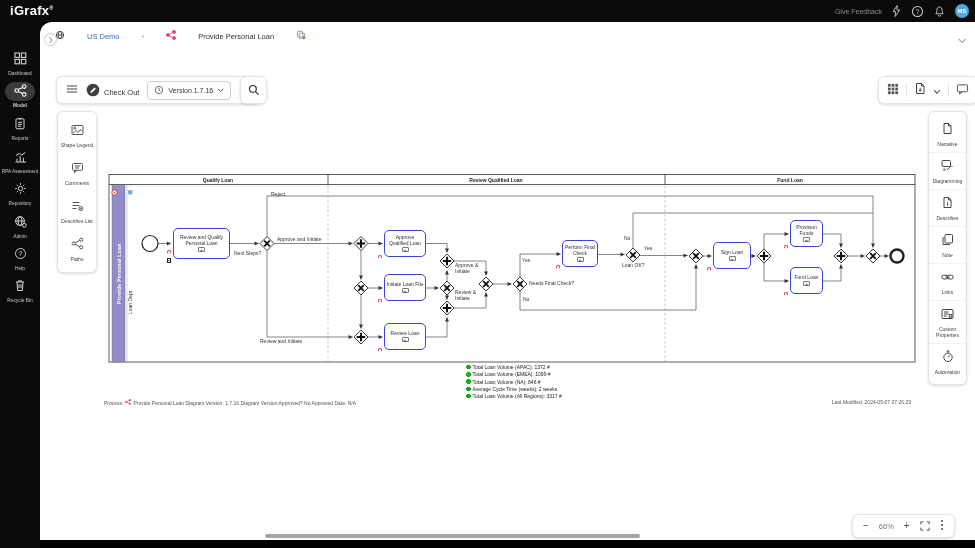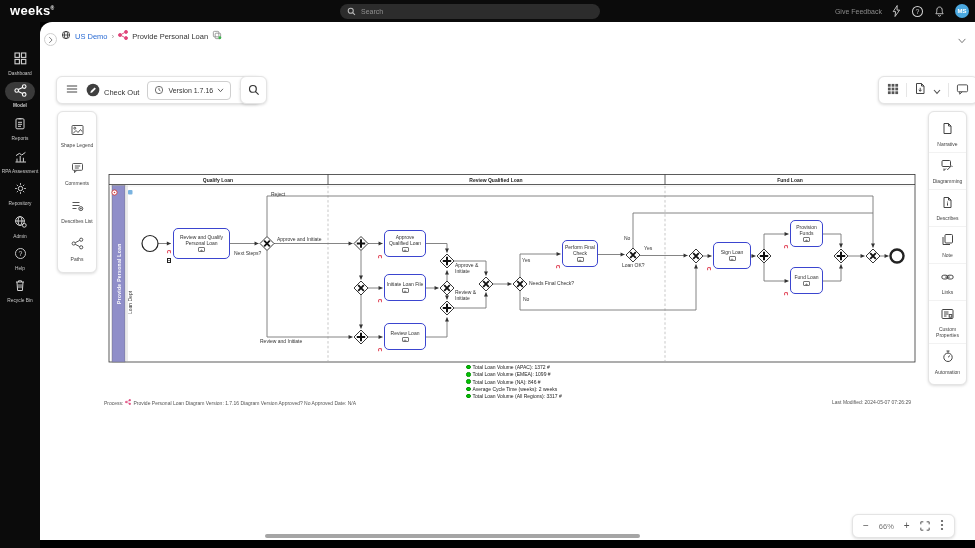--- a/index.html
+++ b/index.html
@@ -27,21 +27,21 @@
   .nav-item { position:absolute; left:0; width:40px; display:flex; flex-direction:column; align-items:center; gap:2px; cursor:pointer; }
   .nav-item .lbl { color:#c9c9c9; font-size:4.8px; text-align:center; line-height:1.15; }
   .pill { width:30px; height:19px; background:#3a3a3a; border-radius:10px; display:flex; align-items:center; justify-content:center; }
   .n1{top:29px}.n2{top:60px}.n3{top:94px}.n4{top:127px}.n5{top:159px}.n6{top:192px}.n7{top:224px}.n8{top:256px}
 
   
   .main { position:absolute; left:40px; top:22px; width:935px; height:518px; background:#fff; border-radius:12px 0 0 0; }
 
   .collapse-btn { position:absolute; left:4px; top:11px; width:13px; height:13px; border:1px solid #cfcfcf;
                   border-radius:50%; background:#fff; display:flex; align-items:center; justify-content:center; cursor:pointer; }
-  .crumbs { position:absolute; left:21px; top:8px; display:flex; align-items:center; gap:4px; font-size:7.5px; }
+  .crumbs { position:absolute; left:15px; top:8px; display:flex; align-items:center; gap:22px; font-size:7.5px; }
   .crumb-root { color:#2b6cd4; cursor:pointer; }
   .crumb-sep { color:#999; font-size:8px; }
   .crumb-cur { color:#333; }
   .panel-collapse { position:absolute; right:8px; top:9px; cursor:pointer; }
 
   .tabs { position:absolute; left:12px; top:28px; height:22px; display:flex; }
   .tab { padding:0 11px; font-size:8px; color:#5f6368; display:flex; align-items:center; cursor:pointer; }
   .tab.active { color:#202124; border-bottom:2px solid #3c4043; }
 
   .card { background:#fff; border:1px solid #e4e4e4; border-radius:6px; box-shadow:0 1px 3px rgba(0,0,0,.14); }
@@ -105,30 +105,21 @@
   .zval { font-size:7.5px; color:#777; }
 
   .hscroll-thumb { position:absolute; left:225px; bottom:2px; width:375px; height:4px; background:#a5a5a5; border-radius:2px; cursor:pointer; }
 </style>
 </head>
 <body>
 
 <div class="app">
 
   <div class="topbar">
-    <div class="logo"><span>weeks</span><sup>®</sup></div>
-    <div class="searchbar">
-      <span class="tbicon">
-        <svg width="9" height="9" viewBox="0 0 12 12">
-            <circle cx="5" cy="5" r="3.4" fill="none" stroke="#bbb" stroke-width="1.4"></circle>
-            <path d="M7.6,7.6L10.6,10.6" stroke="#bbb" stroke-width="1.4"></path>
-          </svg>
-      </span>
-      <input placeholder="Search" style="">
-    </div>
+    <div class="logo"><span>iGrafx</span><sup>®</sup></div>
     <div class="topright">
       <span class="feedback">Give Feedback</span>
       <span class="tbicon">
         <svg width="9" height="12" viewBox="0 0 9 12">
             <path d="M5.2,0.5L1.2,6.6h2.4L3,11.5l4.6-6.4H5z" fill="none" stroke="#cfcfcf" stroke-width="0.9"></path>
           </svg>
       </span>
       <span class="tbicon">
         <svg width="13" height="13" viewBox="0 0 14 14">
             <circle cx="7" cy="7" r="5.4" fill="none" stroke="#cfcfcf" stroke-width="1.1"></circle>

